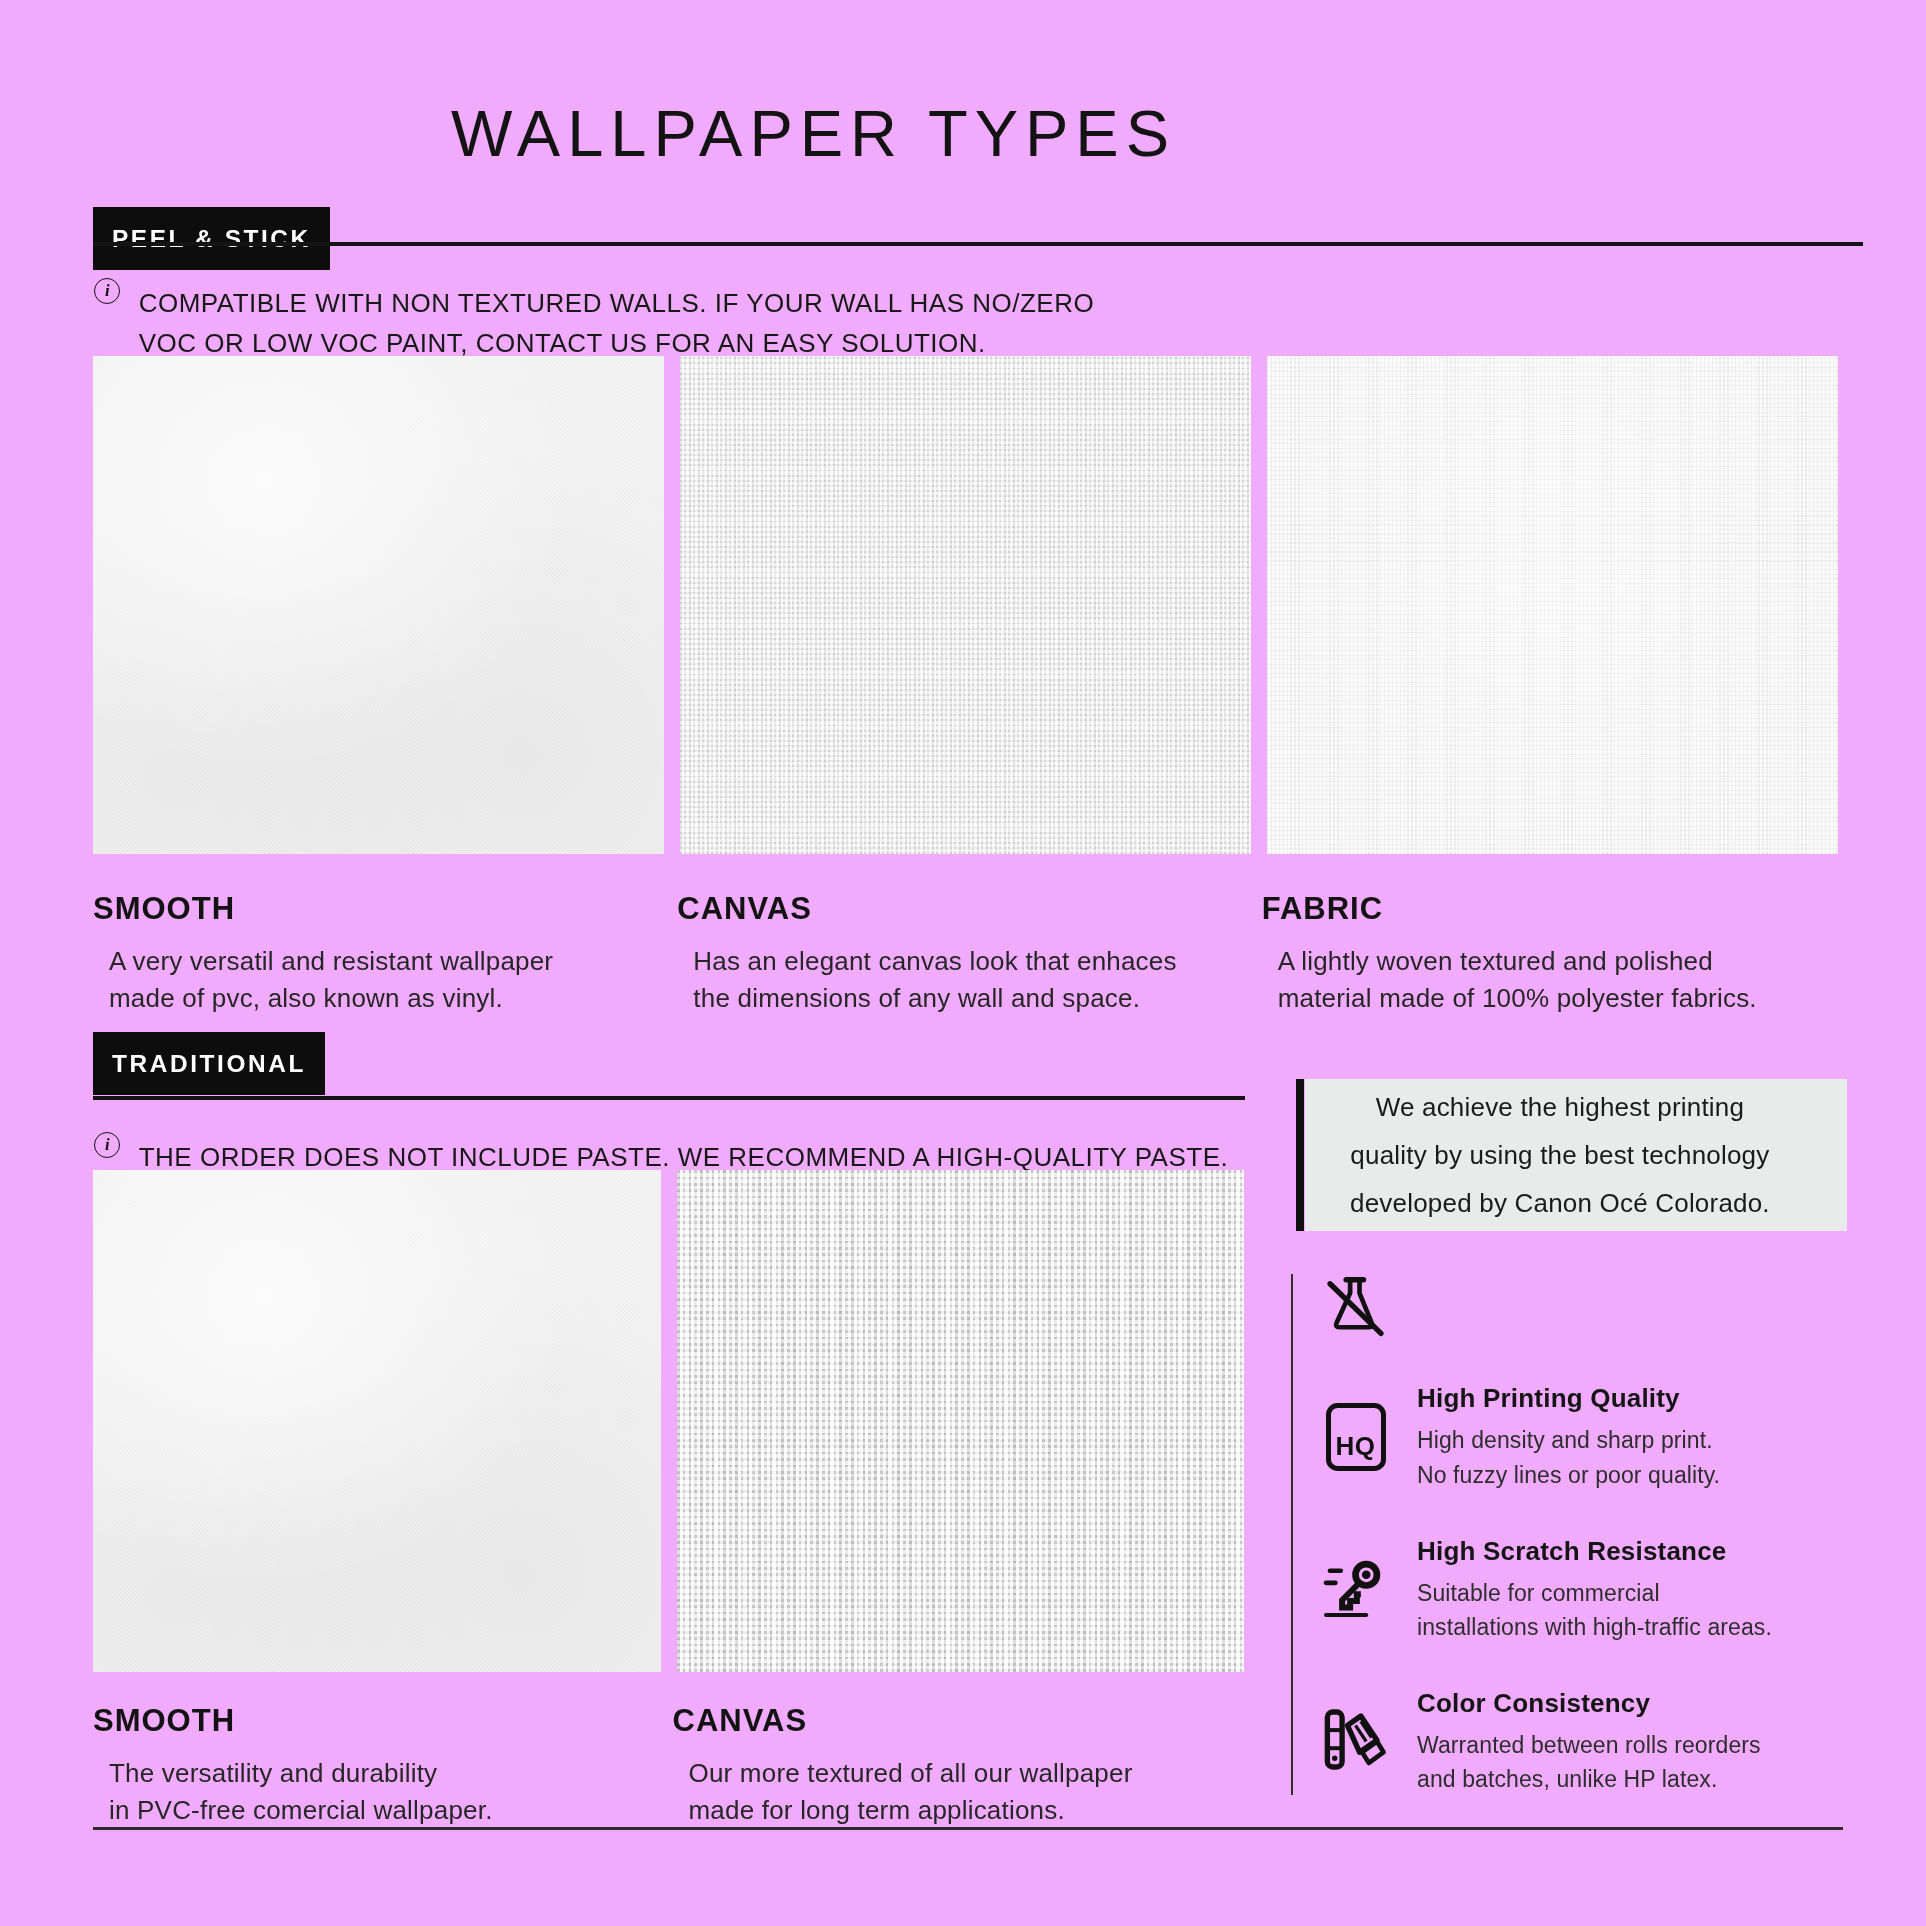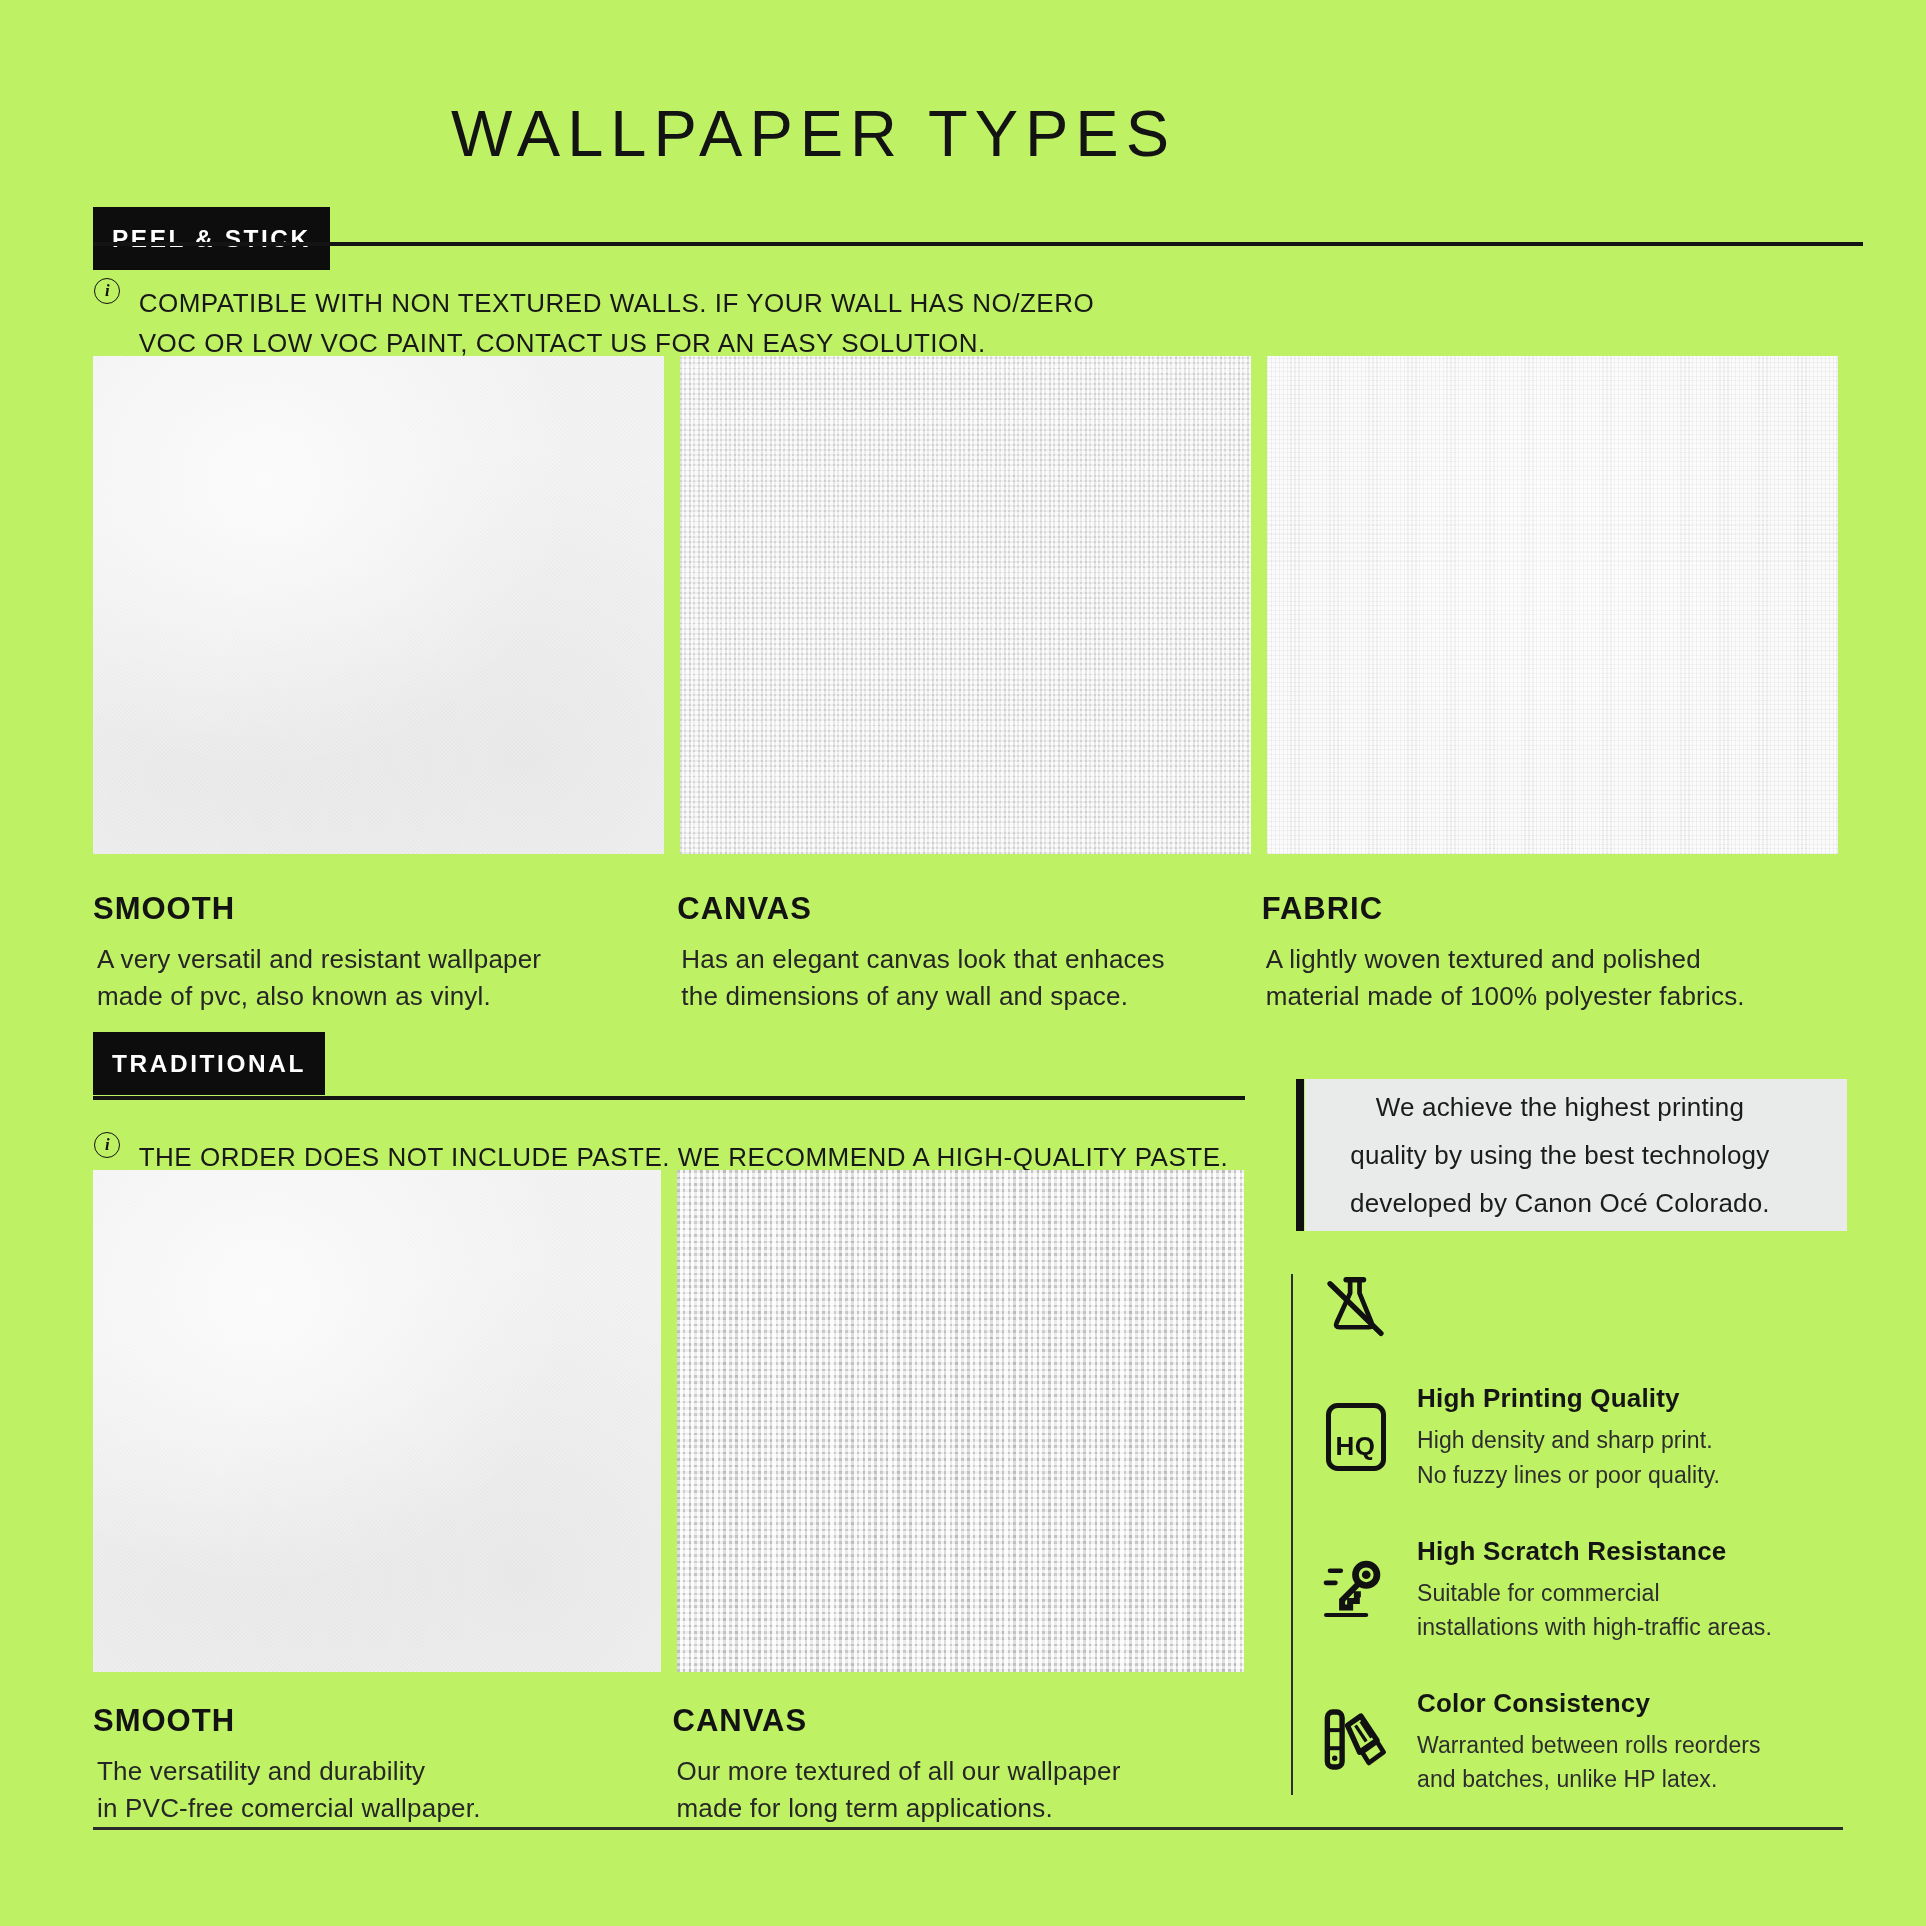--- a/index.html
+++ b/index.html
@@ -1,17 +1,17 @@
 <!DOCTYPE html>
 <html style="font-size:10.3px"><head>
 <meta charset="utf-8">
 <style>
   html,body{margin:0;padding:0;}
   body{width:1926px;height:1926px;background:#ffffff;font-family:"Liberation Sans",sans-serif;}
-  .page{position:relative;width:1926px;height:1926px;background:#bef264;overflow:hidden;}
+  .page{position:relative;width:1926px;height:1926px;background:#f0abfc;overflow:hidden;}
 
   .title{position:absolute;left:93px;top:96px;width:1441px;margin:0;text-align:center;
          font-size:65px;font-weight:500;letter-spacing:7px;color:#131313;}
 
   .badge{position:absolute;height:39px;background:#0d0d0d;color:#ffffff;display:flex;align-items:center;
          padding:12px 19px;font-size:24.4px;font-weight:600;letter-spacing:2.6px;}
   .badge-ps{left:93px;top:207px;}
   .badge-tr{left:93px;top:1032px;}
   .rule{position:absolute;height:3.9px;background:#141414;}
   .rule-ps{left:93px;top:242px;width:1770px;}
@@ -51,21 +51,21 @@
         rgba(90,90,90,0.08) 5.8px 8.3px, rgba(255,255,255,0.65) 8.3px 11.6px),
       repeating-linear-gradient(0deg, rgba(90,90,90,0.14) 0 2.6px, rgba(255,255,255,0.75) 2.6px 6.4px),
       repeating-conic-gradient(rgba(0,0,0,0.05) 0% 25%, rgba(255,255,255,0.06) 25% 50%);
     background-size:auto,auto,8.3px 8.3px;}
 
   .caption-row{position:absolute;display:flex;gap:8px;}
   .crow1{left:93px;top:891px;width:1745px;}
   .crow2{left:93px;top:1703px;width:1151px;}
   .caption{flex:1;}
   .caption h2{margin:0 0 14px 0;font-size:31px;font-weight:600;letter-spacing:1px;color:#131313;}
-  .caption p{margin:4px;font-size:26px;line-height:1.42;letter-spacing:0.2px;color:#262626;white-space:pre-line;}
+  .caption p{margin:16px;font-size:26px;line-height:1.42;letter-spacing:0.2px;color:#262626;white-space:pre-line;}
 
   .q-panel-bar{position:absolute;left:1296px;top:1079px;width:8.3px;height:152px;background:#101010;}
   .q-panel{position:absolute;left:1305px;top:1079px;width:542px;height:152px;background:#e9eaea;display:flex;align-items:center;text-align:center;}
   .q-panel p{margin:0;padding-left:45px;font-size:26px;line-height:1.85;letter-spacing:0.2px;color:#1b1b1b;white-space:pre-line;}
 
   .v-divider{position:absolute;left:1291px;top:1274px;width:1.9px;height:521px;background:#2f2f2f;}
   .features{position:absolute;left:1317px;top:1273px;width:537px;display:flex;flex-direction:column;gap:42px;}
   .feature{display:flex;gap:23px;}
   .f-icon{width:77px;flex:none;display:flex;justify-content:center;align-items:center;}
   .f-body h3{margin:1.3px 0 9px 0;font-size:26px;font-weight:700;letter-spacing:0.2px;color:#151515;}

